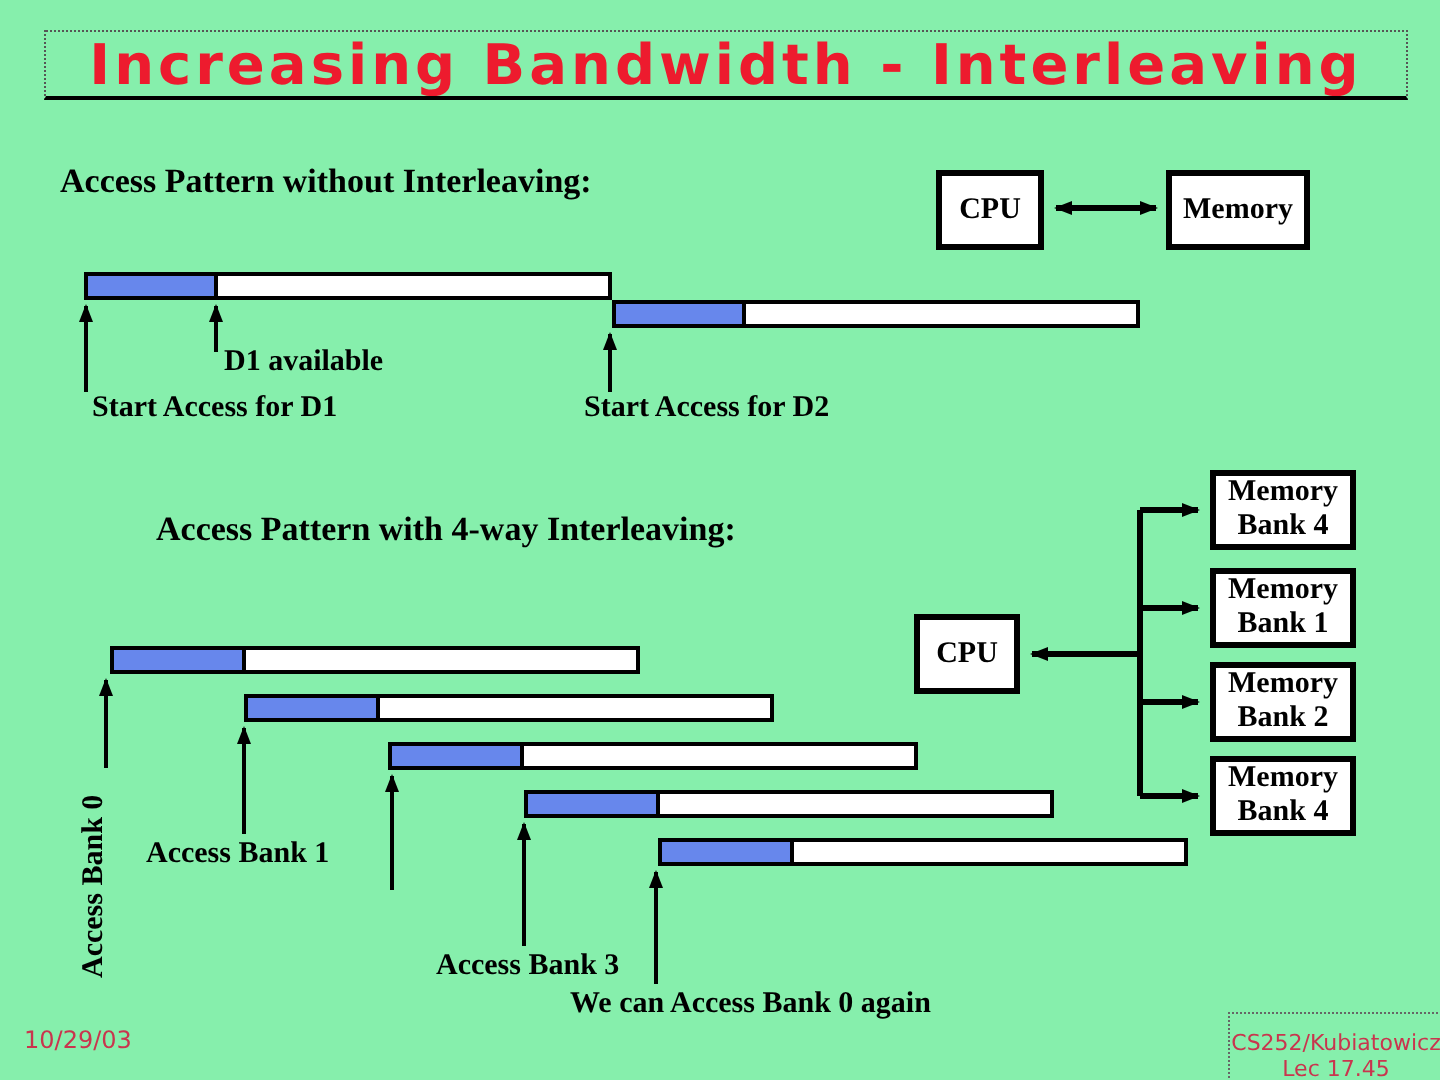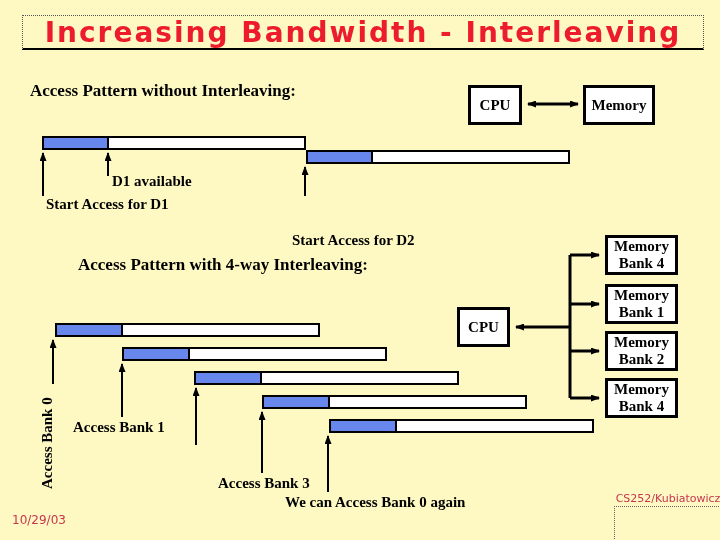--- a/index.html
+++ b/index.html
@@ -1,17 +1,17 @@
 <!DOCTYPE html>
 <html><head>
 <meta charset="utf-8">
 <style>
   html,body { margin:0; padding:0; background:#fff; }
   .slide {
-    position:relative; width:720px; height:540px; background:#fef9c3;
+    position:relative; width:720px; height:540px; background:#86efac;
     font-family:"Liberation Serif", serif; color:#000; overflow:hidden;
     --title-red:#ED1B2E; --footer-red:#C9354E; --bar-blue:#6787EC;
   }
   .title-box {
     position:absolute; left:22px; top:15px; width:680px; height:32px;
     border:1px dotted #555; border-bottom:2px solid #000;
     display:flex; align-items:center; justify-content:center;
     font-family:"DejaVu Sans", sans-serif; font-weight:bold;
     font-size:28px; letter-spacing:2px; color:var(--title-red); white-space:nowrap;
   }
@@ -34,23 +34,23 @@
     font-weight:bold; font-size:15px; white-space:nowrap;
   }
   .overlay { position:absolute; left:0; top:0; pointer-events:none; }
   .footer-date {
     position:absolute; left:12px; top:513px;
     font-family:"DejaVu Sans", sans-serif; font-size:12px; color:var(--footer-red);
   }
   .footer-box {
     position:absolute; left:614px; top:506px; width:106px; height:34px;
     border-left:1px dotted #666; border-top:1px dotted #666;
-    display:flex; flex-direction:column; align-items:center; justify-content:center;
+    display:flex; flex-direction:column; align-items:center; justify-content:flex-end;
     font-family:"DejaVu Sans", sans-serif; font-size:11px; line-height:13px;
-    color:var(--footer-red); text-align:center;gap:39px;
+    color:var(--footer-red); text-align:center;
   }
 </style>
 </head>
 <body>
 
 <div class="slide" style="--title-red: #ED1B2E; --footer-red: #C9354E; --bar-blue: #6787EC;">
 
   <div class="title-box">
     <span>Increasing Bandwidth - Interleaving</span>
   </div>
@@ -66,21 +66,21 @@
 
   <div class="tbar" style="left:42px; top:136px; width:264px;">
     <div class="fill" style="width:65px;"></div>
   </div>
   <div class="tbar" style="left:306px; top:150px; width:264px;">
     <div class="fill" style="width:65px;"></div>
   </div>
 
   <div class="lbl" style="left:112px; top:173px;">D1 available</div>
   <div class="lbl" style="left:46px; top:196px;">Start Access for D1</div>
-  <div class="lbl" style="left:292px; top:196px;margin-top:36px;">Start Access for D2</div>
+  <div class="lbl" style="left:292px; top:196px;">Start Access for D2</div>
 
   <div class="heading" style="left:30px; top:255px;margin-left:48px;">Access Pattern with 4-way Interleaving:</div>
 
   <div class="box" style="left:457px; top:307px; width:53px; height:40px;">
     <span>CPU</span>
   </div>
 
   <div class="box" style="left:605px; top:235px; width:73px; height:40px;">
     <span>Memory</span>
     <span>Bank 4</span>

